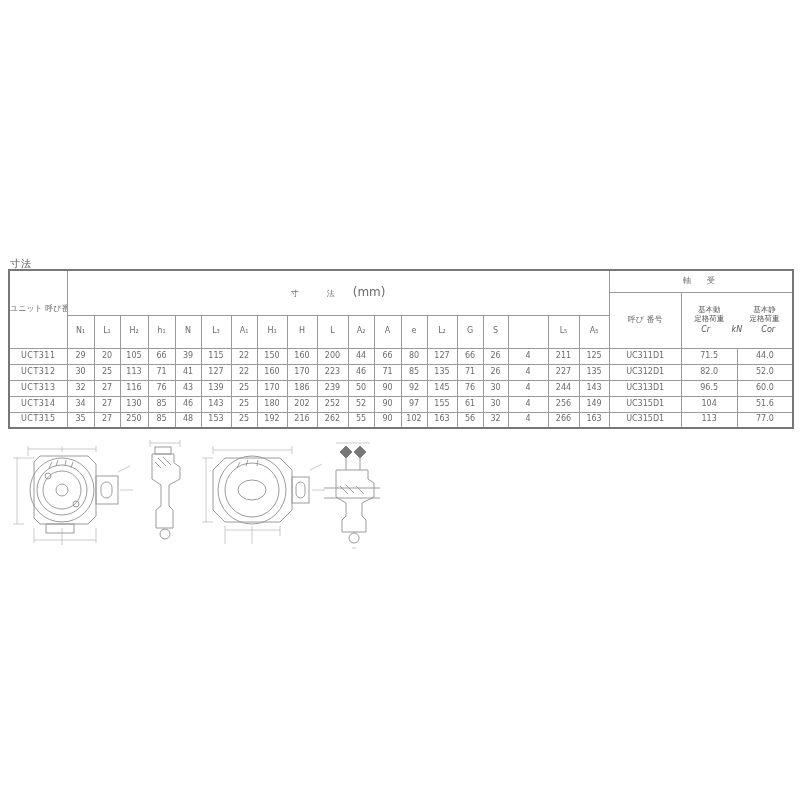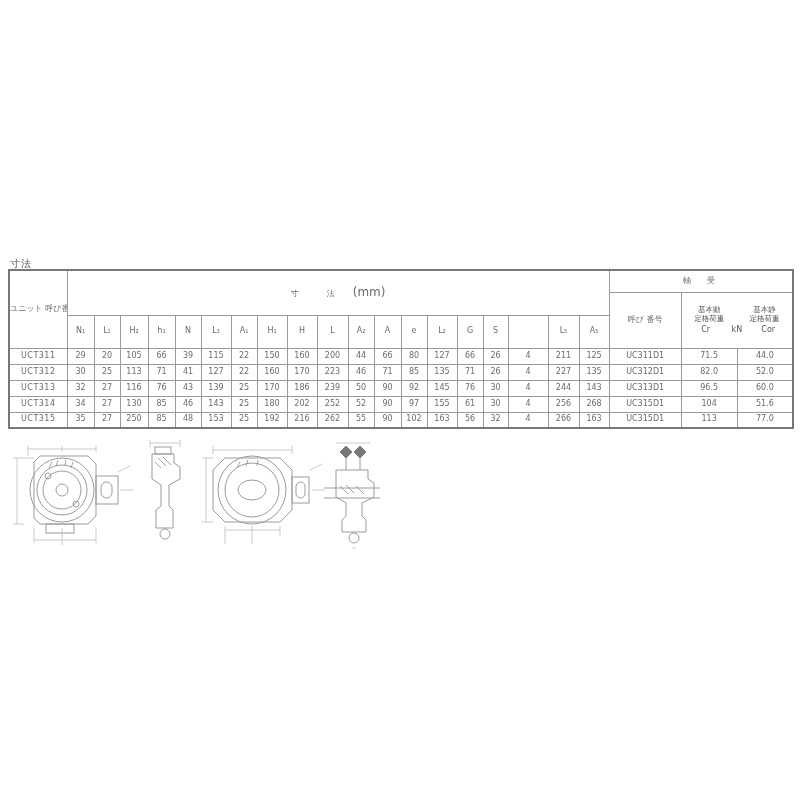--- a/index.html
+++ b/index.html
@@ -33,21 +33,21 @@
   tr.body-row{height:16px;}
 
   td.unit-header{white-space:pre-line;font-size:9px;line-height:1.6;color:#555;}
   td.group-header{font-size:9.5px;letter-spacing:4px;color:#555;}
   td.group-header .mm{letter-spacing:0px;font-size:12px;margin-left:14px;}
   td.bearing-no-header{white-space:pre-line;font-size:9px;line-height:1.7;color:#555;}
   td.letter-cell{font-size:8px;white-space:pre-line;line-height:1.2;color:#555;}
   td.load-cell{padding:2px 0;}
   .load-top{display:flex;justify-content:space-around;white-space:pre-line;font-size:7.5px;line-height:1.25;color:#555;}
   .load-bottom{display:flex;align-items:center;margin-top:3px;font-size:8px;color:#555;}
-  .load-bottom span{flex:1;}
+  .load-bottom span{flex:1;font-style:italic;}
   .load-bottom .kn{flex:0 0 auto;padding:0 2px;}
 
   td.unit-number-cell{font-size:8px;letter-spacing:0.5px;}
 
   svg.drawings{position:absolute;left:0px;top:438px;}
   .outline{fill:none;stroke:#9b9b9b;stroke-width:1;}
   .dim{fill:none;stroke:#b4b4b4;stroke-width:0.7;}
   .dark{fill:#777;stroke:#6e6e6e;stroke-width:0.8;}
   .hatch{stroke:#8a8a8a;stroke-width:0.8;}
 </style>
@@ -221,21 +221,21 @@
           <td class="dim-value-cell">202</td>
           <td class="dim-value-cell">252</td>
           <td class="dim-value-cell">52</td>
           <td class="dim-value-cell">90</td>
           <td class="dim-value-cell">97</td>
           <td class="dim-value-cell">155</td>
           <td class="dim-value-cell">61</td>
           <td class="dim-value-cell">30</td>
           <td class="dim-value-cell">4</td>
           <td class="dim-value-cell">256</td>
-          <td class="dim-value-cell">268</td>
+          <td class="dim-value-cell">149</td>
           <td class="bearing-number-cell">UC315D1</td>
           <td class="load-value-cell">104</td>
           <td class="load-value-cell">51.6</td>
         </tr>
         <tr class="body-row">
           <td class="unit-number-cell">UCT315</td>
           <td class="dim-value-cell">35</td>
           <td class="dim-value-cell">27</td>
           <td class="dim-value-cell">250</td>
           <td class="dim-value-cell">85</td>

